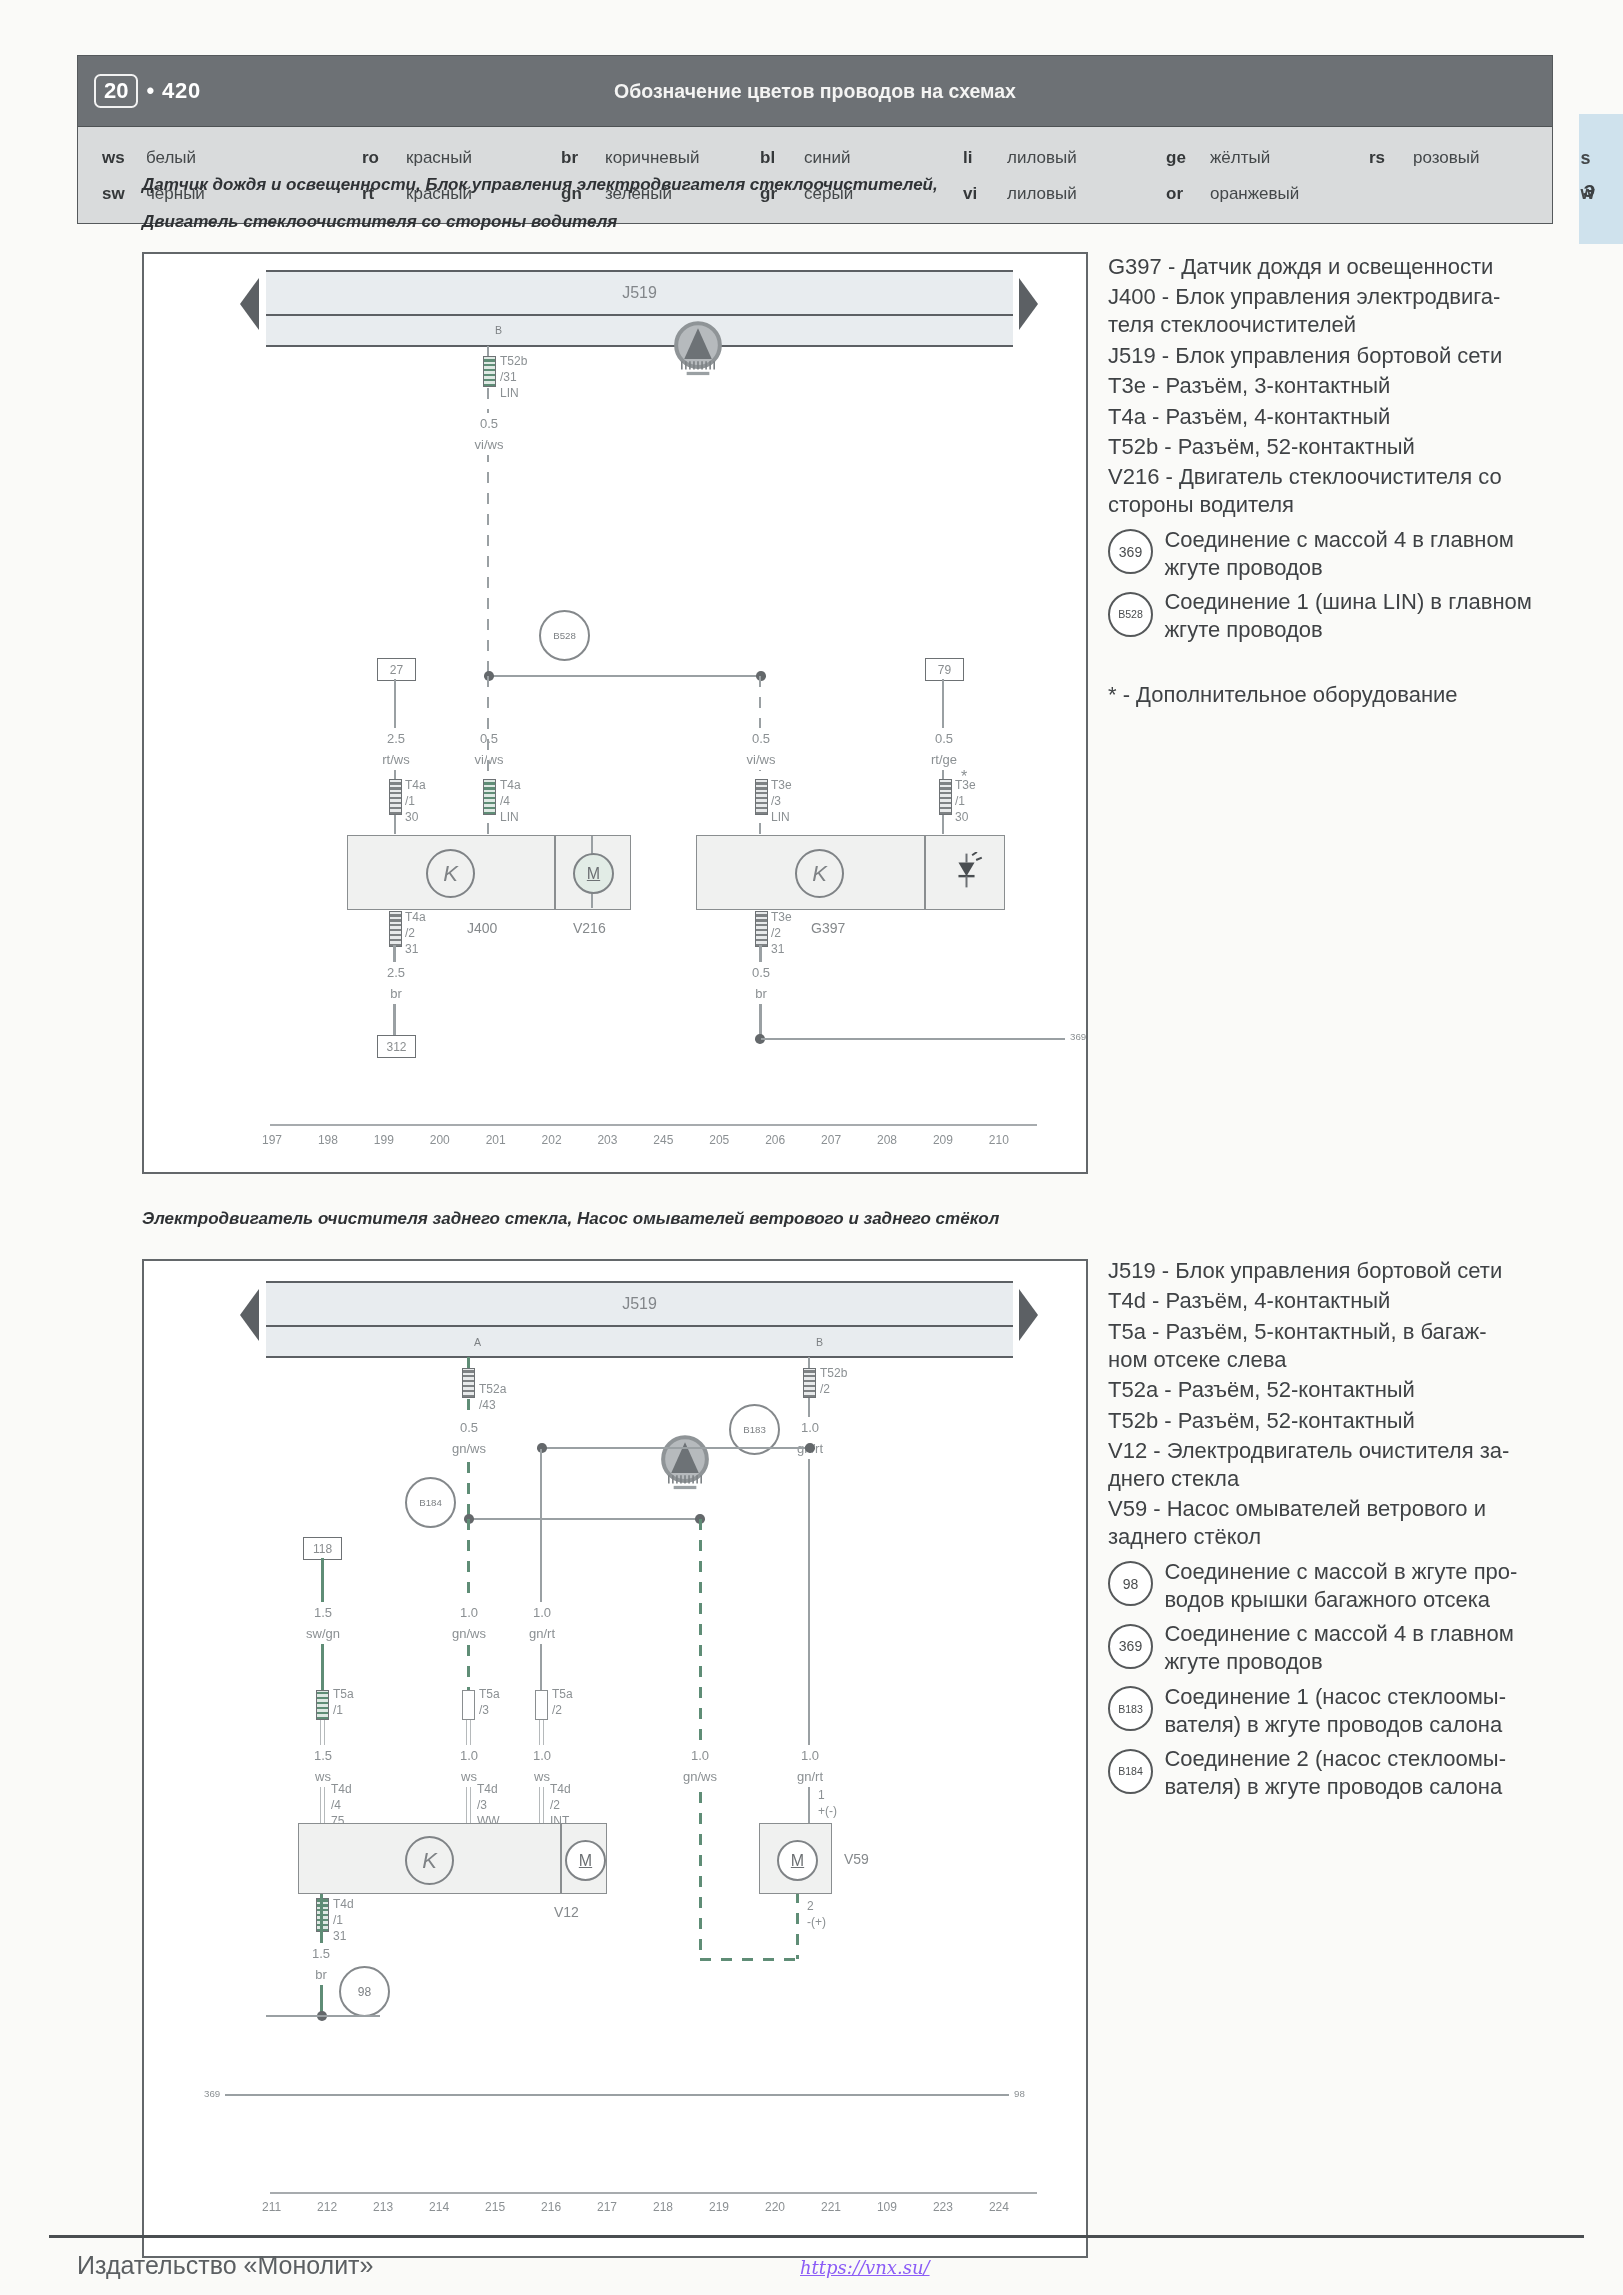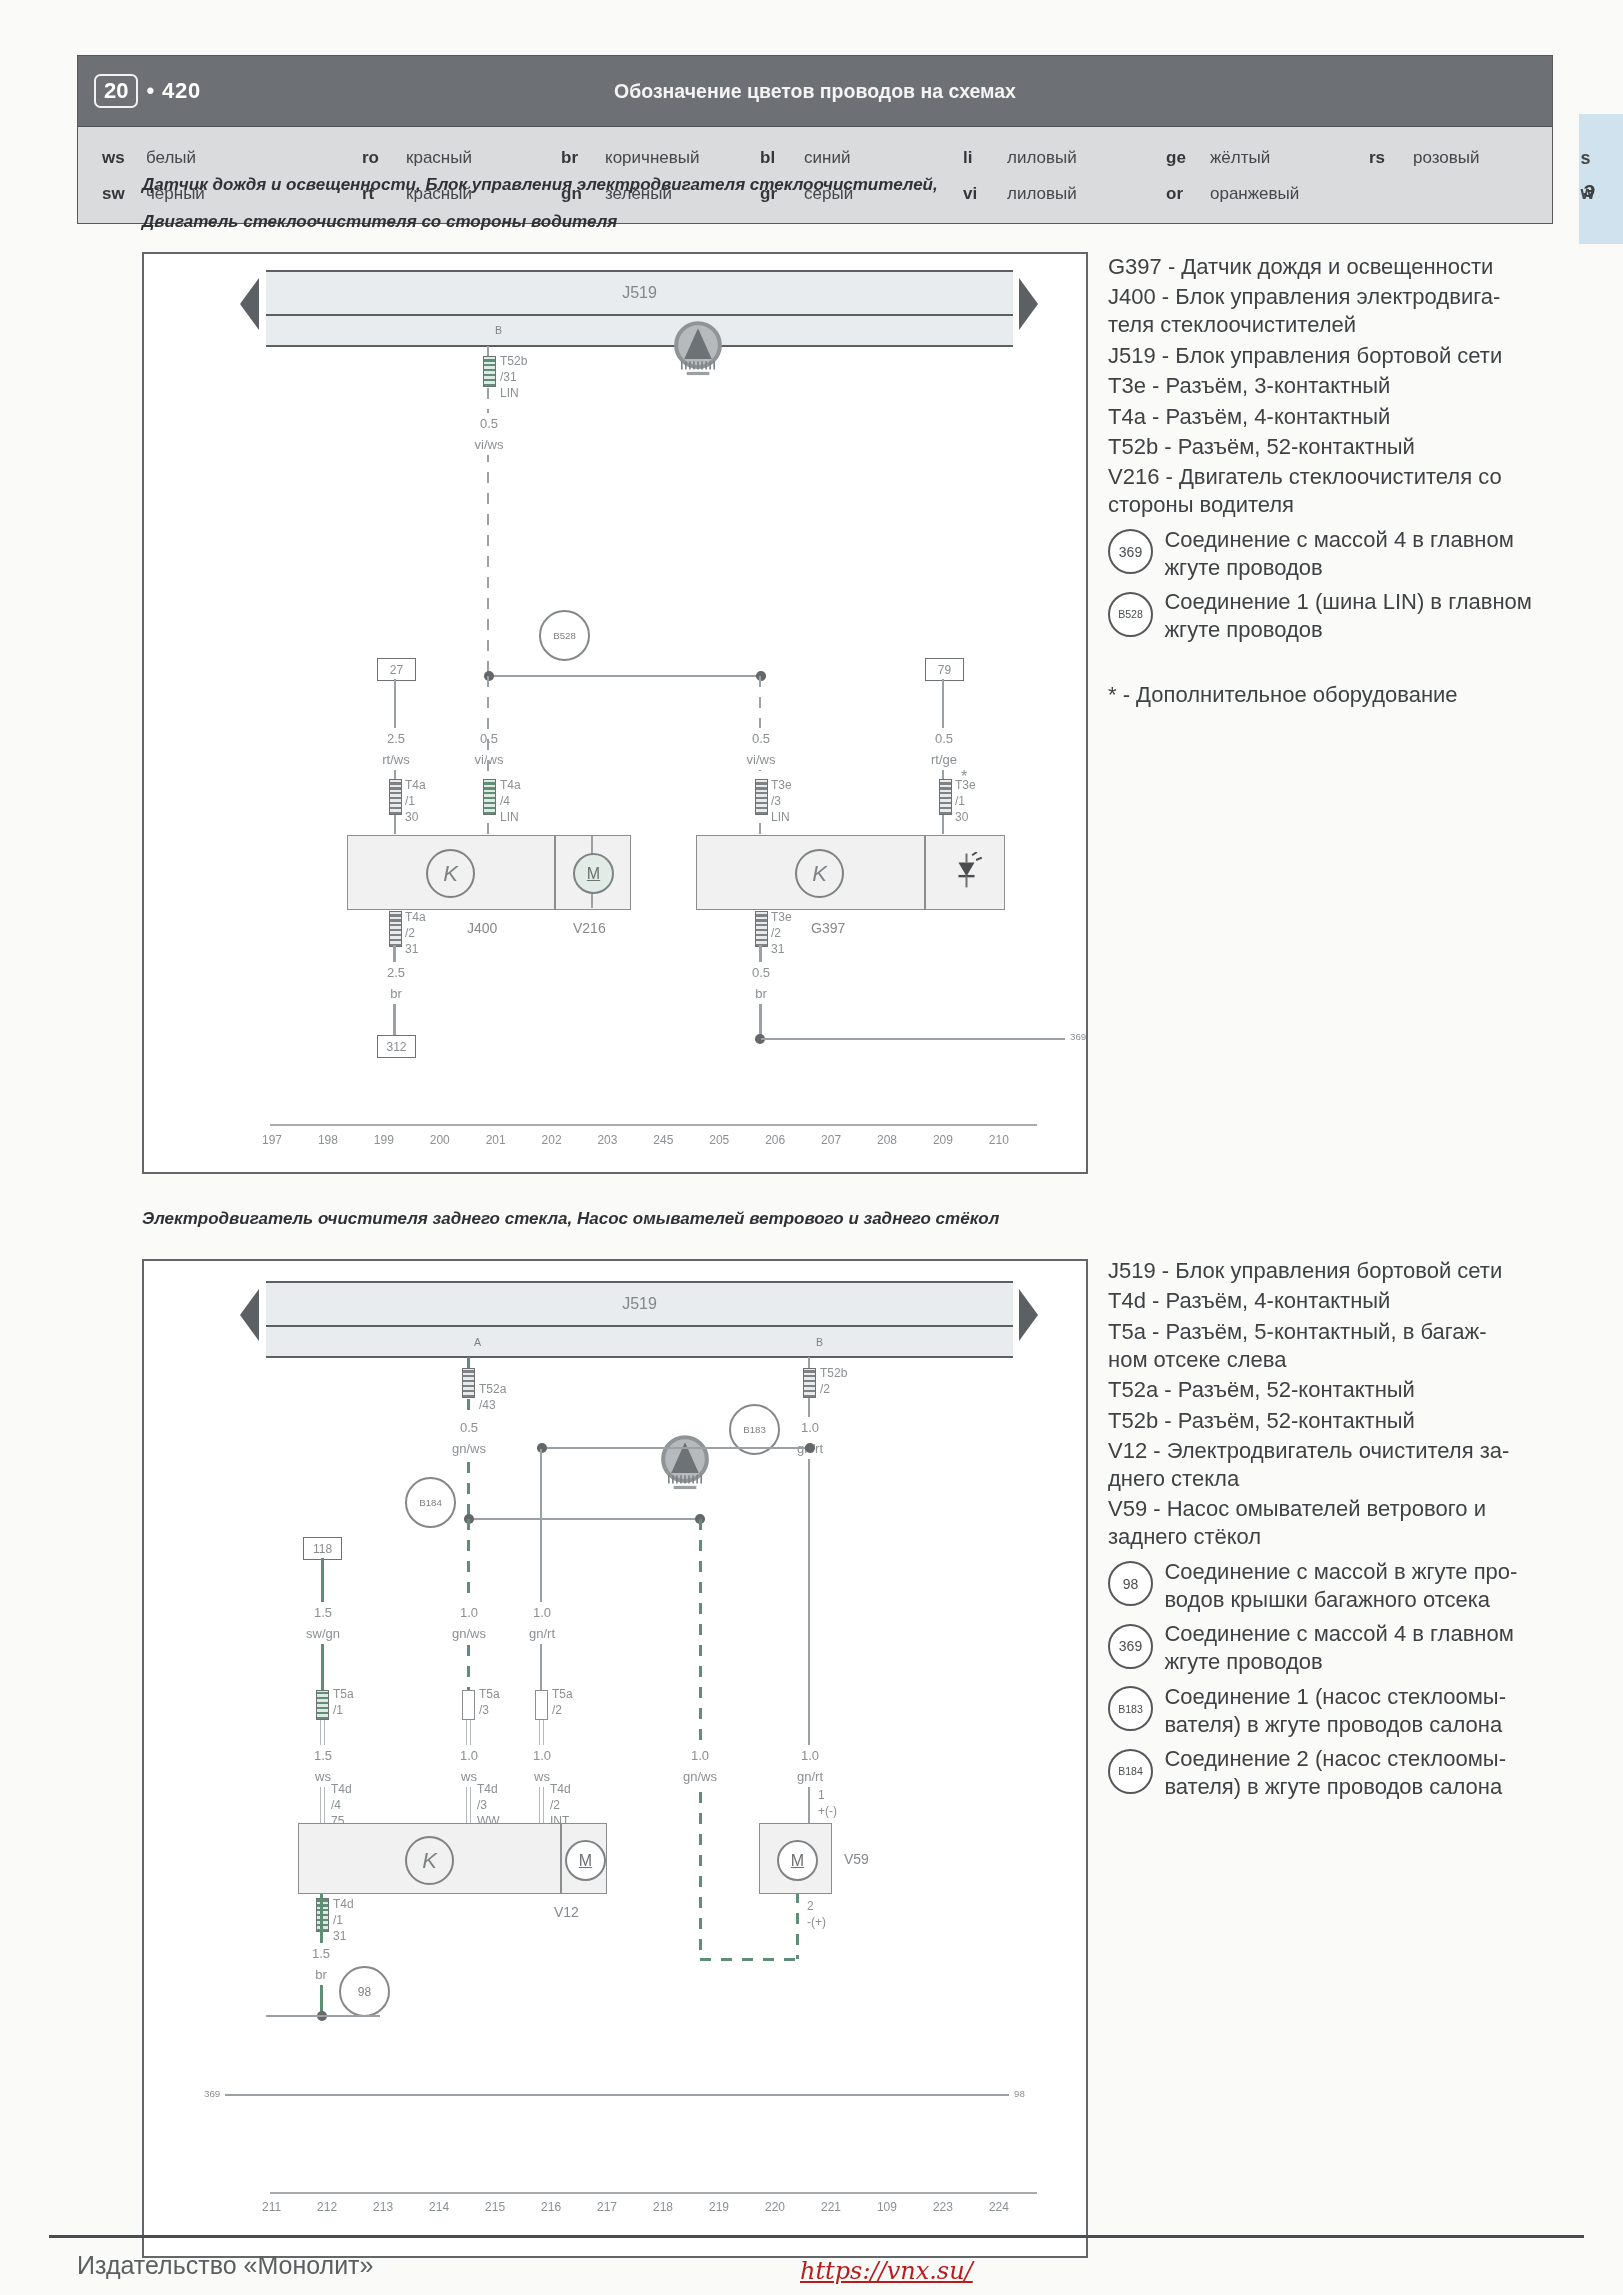--- a/index.html
+++ b/index.html
@@ -81,21 +81,21 @@
   .leg{position:absolute;width:475px;font-size:22px;color:#3f4245;line-height:28px;}
   .lrow{margin:0 0 2.4px 0;}
   .lrow.withb{display:flex;gap:11.4px;margin:6.5px 0;}
   .lbadge{flex:0 0 auto;width:41px;height:41px;border:2.4px solid #55585a;border-radius:50%;display:flex;align-items:center;justify-content:center;font-size:14px;color:#4a4d4f;margin-top:3.2px;background:#fff;}
   .lbadge.sm{font-size:10.6px;}
   .lnote{margin-top:37px;}
 
   
   .footline{position:absolute;left:49px;top:2235px;width:1535px;height:3.2px;background:#4a4e51;}
   .publisher{position:absolute;left:77px;top:2251px;font-size:25px;color:#5b5f62;}
-  .url{position:absolute;left:800px;top:2257px;font-size:24px;color:#b91c1c;font-family:"DejaVu Serif",serif;font-style:italic;text-decoration:underline;}
+  .url{position:absolute;left:800px;top:2257px;font-size:18px;color:#8b5cf6;font-family:"DejaVu Serif",serif;font-style:italic;text-decoration:underline;}
 </style>
 </head>
 <body>
 
 <div class="hdr">
   <div class="titlebar">
     <span class="pgbadge">20</span>
     <span class="pgnum">• 420</span>
     <span class="hdr-title">Обозначение цветов проводов на схемах</span>
   </div>

